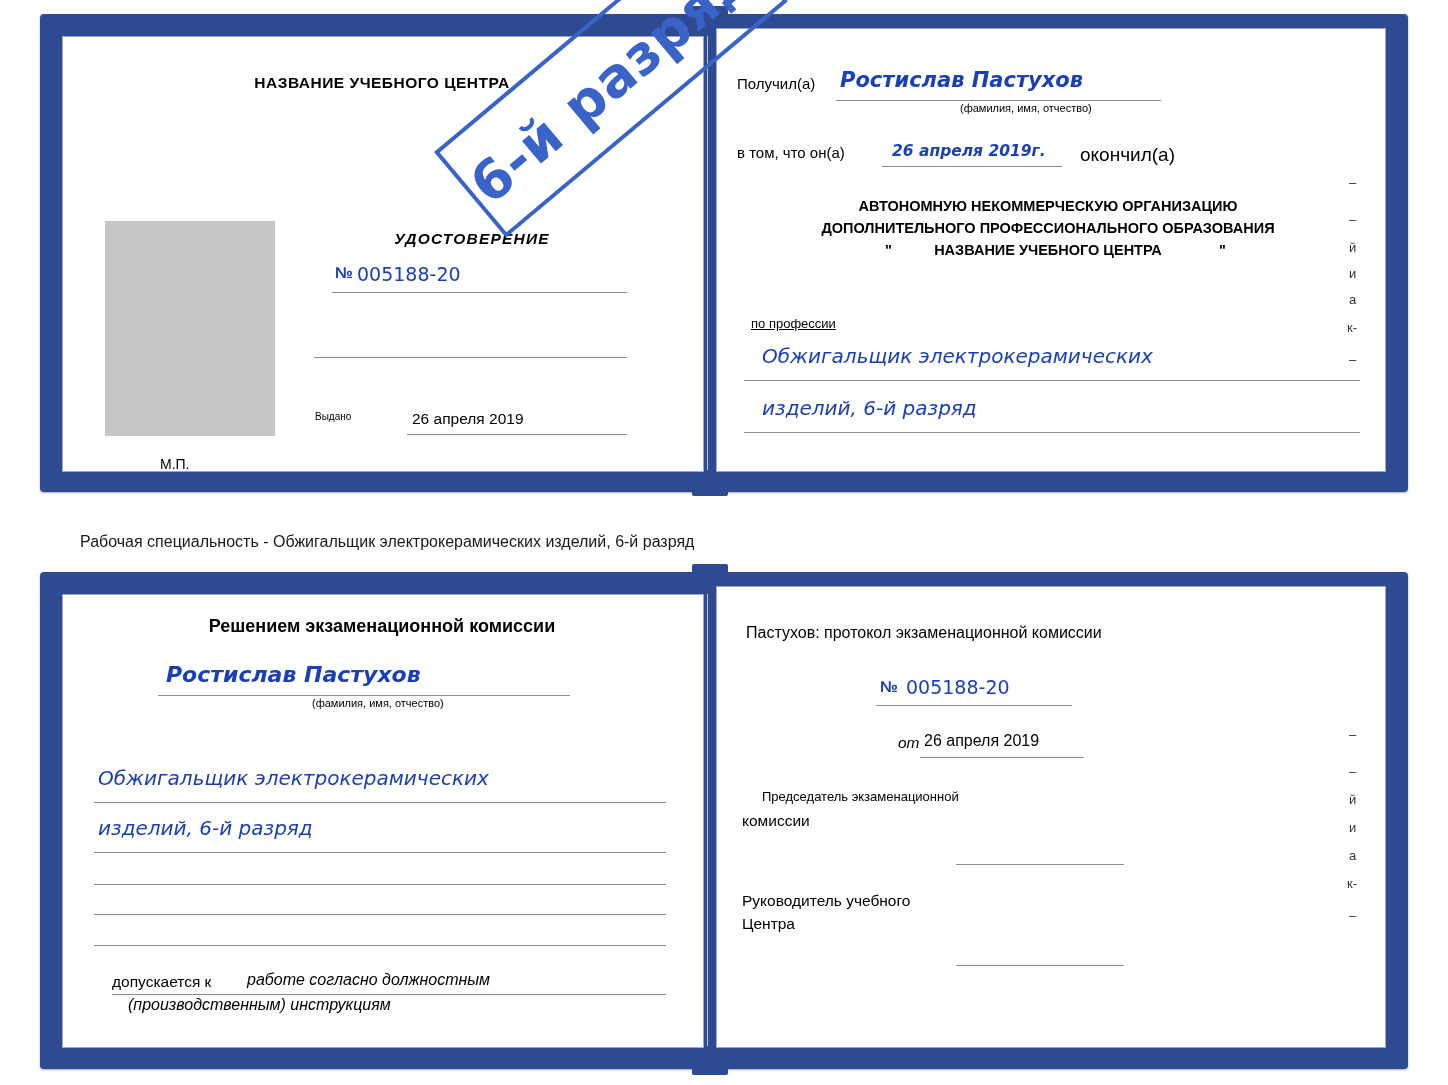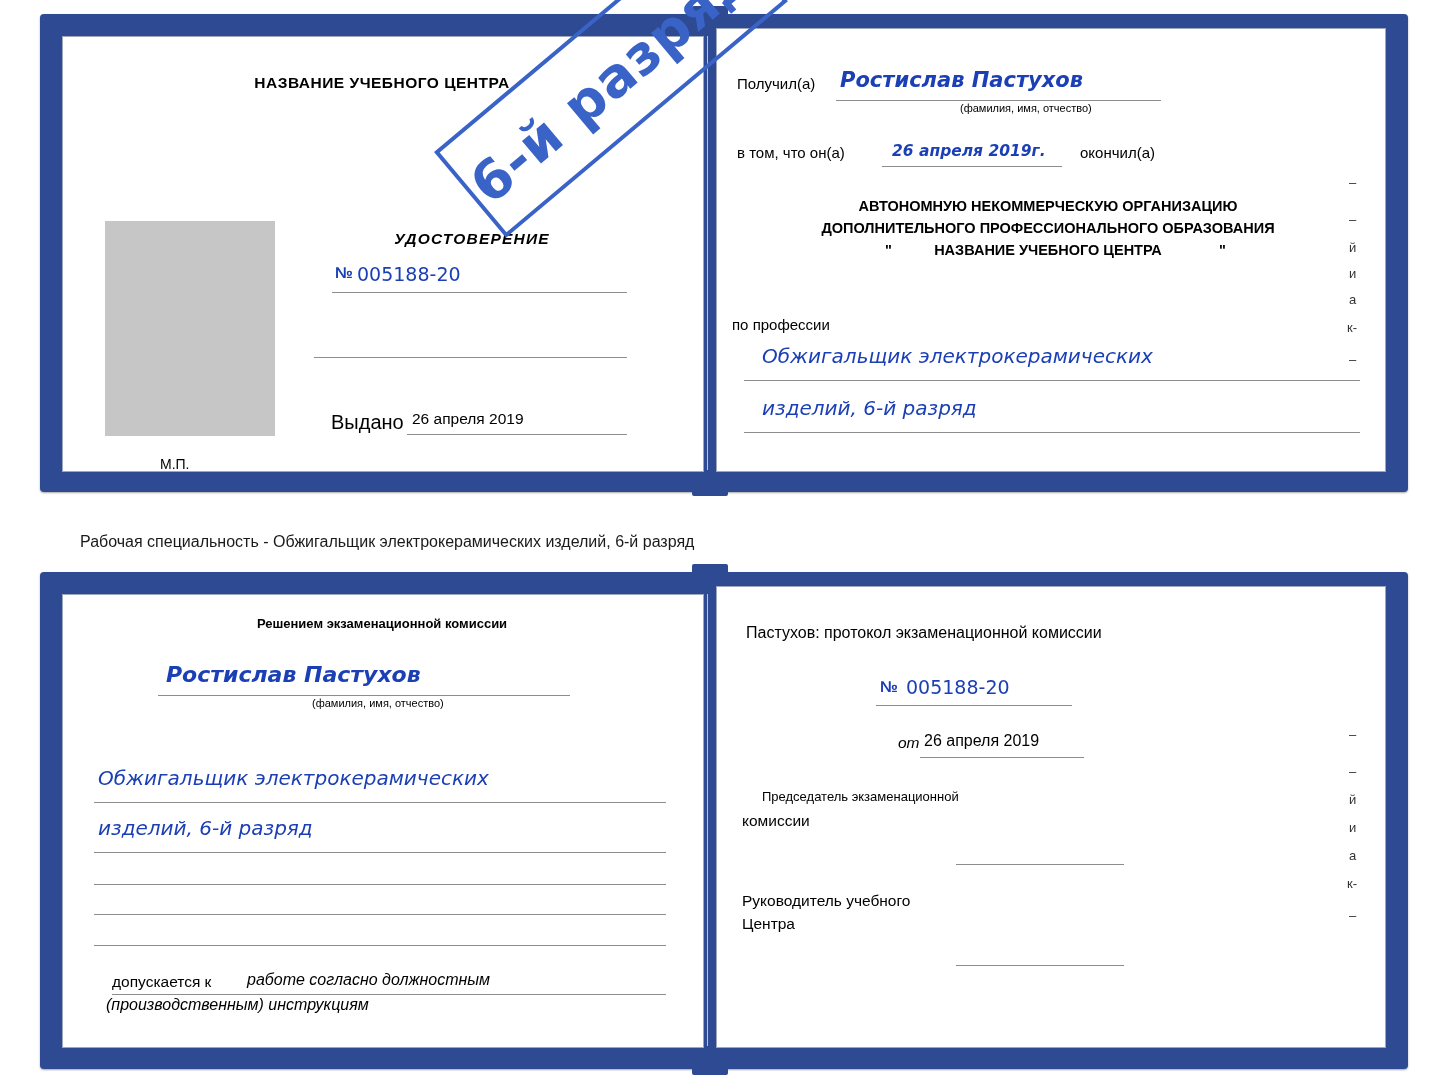--- a/index.html
+++ b/index.html
@@ -51,45 +51,45 @@
   <div class="photo" style="left:43px;top:185px;width:170px;height:215px;"></div>
 
   <div class="t bold center" style="left:240px;top:194px;width:340px;font-size:15.5px;letter-spacing:1.2px;font-style:italic;">УДОСТОВЕРЕНИЕ</div>
 
   <div class="t bold ink" style="left:273px;top:228px;font-size:16px;">№</div>
   <div class="t handblue" style="left:295px;top:227px;font-size:19px;">005188-20</div>
   <div class="line" style="left:270px;top:256px;width:295px;"></div>
 
   <div class="line" style="left:252px;top:321px;width:313px;"></div>
 
-  <div class="t" style="left:269px;top:375px;font-size:20px;text-align:right;">Выдано</div>
+  <div class="t" style="left:253px;top:375px;font-size:10px;text-align:right;">Выдано</div>
   <div class="t" style="left:350px;top:374px;font-size:15.5px;">26 апреля 2019</div>
   <div class="line" style="left:345px;top:398px;width:220px;"></div>
 
   <div class="t" style="left:98px;top:420px;font-size:14px;">М.П.</div>
 </div>
 
 <div class="page" style="left:716px;top:28px;width:668px;height:442px;">
   <div class="t" style="left:21px;top:47px;font-size:15px;">Получил(а)</div>
   <div class="t hand" style="left:124px;top:40px;font-size:21px;font-weight:bold;">Ростислав Пастухов</div>
   <div class="line" style="left:120px;top:72px;width:325px;"></div>
   <div class="t small" style="left:244px;top:74px;font-size:11px;">(фамилия, имя, отчество)</div>
 
   <div class="t" style="left:21px;top:116px;font-size:15px;">в том, что он(а)</div>
   <div class="t hand" style="left:176px;top:114px;font-size:15.5px;font-weight:bold;">26 апреля 2019г.</div>
   <div class="line" style="left:166px;top:138px;width:180px;"></div>
-  <div class="t" style="left:364px;top:116px;font-size:15px;">окончил(а)</div>
+  <div class="t" style="left:364px;top:116px;font-size:19px;">окончил(а)</div>
 
   <div class="t bold center" style="left:20px;top:170px;width:624px;font-size:14.5px;">АВТОНОМНУЮ НЕКОММЕРЧЕСКУЮ ОРГАНИЗАЦИЮ</div>
   <div class="t bold center" style="left:20px;top:192px;width:624px;font-size:14.5px;">ДОПОЛНИТЕЛЬНОГО ПРОФЕССИОНАЛЬНОГО ОБРАЗОВАНИЯ</div>
   <div class="t bold" style="left:169px;top:214px;font-size:14.5px;">"</div>
   <div class="t bold center" style="left:20px;top:214px;width:624px;font-size:14.5px;">НАЗВАНИЕ УЧЕБНОГО ЦЕНТРА</div>
   <div class="t bold" style="left:503px;top:214px;font-size:14.5px;">"</div>
 
-  <div class="t" style="left:16px;top:288px;font-size:15px;">по профессии</div>
+  <div class="t" style="left:35px;top:288px;font-size:13px;text-decoration:underline;">по профессии</div>
   <div class="t hand" style="left:46px;top:316px;font-size:20px;">Обжигальщик электрокерамических</div>
   <div class="line" style="left:28px;top:352px;width:616px;"></div>
   <div class="t hand" style="left:46px;top:368px;font-size:20px;">изделий, 6-й разряд</div>
   <div class="line" style="left:28px;top:404px;width:616px;"></div>
 </div>
 
 <div class="bleed" style="left:1349px;top:175px;">–</div>
 <div class="bleed" style="left:1349px;top:212px;">–</div>
 <div class="bleed" style="left:1349px;top:240px;">й</div>
 <div class="bleed" style="left:1349px;top:266px;">и</div>
@@ -103,39 +103,39 @@
 <div class="caption" style="left:80px;top:533px;">Рабочая специальность - Обжигальщик электрокерамических изделий, 6-й разряд</div>
 
 <div class="booklet" style="left:40px;top:572px;width:1368px;height:497px;"></div>
 <div class="tab" style="left:692px;top:564px;width:36px;height:22px;"></div>
 <div class="tab" style="left:692px;top:1057px;width:36px;height:18px;"></div>
 <div class="booklet-inner" style="left:62px;top:594px;width:640px;height:452px;"></div>
 <div class="booklet-inner" style="left:716px;top:586px;width:668px;height:460px;"></div>
 <div class="spine-line" style="left:707px;top:594px;height:452px;"></div>
 
 <div class="page" style="left:62px;top:594px;width:640px;height:452px;">
-  <div class="t bold center" style="left:20px;top:22px;width:600px;font-size:13px;">Решением экзаменационной комиссии</div>
+  <div class="t bold center" style="left:20px;top:22px;width:600px;font-size:18px;">Решением экзаменационной комиссии</div>
 
   <div class="t hand" style="left:104px;top:68px;font-size:22px;font-weight:bold;">Ростислав Пастухов</div>
   <div class="line" style="left:96px;top:101px;width:412px;"></div>
   <div class="t small" style="left:250px;top:103px;font-size:11px;">(фамилия, имя, отчество)</div>
 
 
   <div class="t hand" style="left:36px;top:172px;font-size:20px;">Обжигальщик электрокерамических</div>
   <div class="line" style="left:32px;top:208px;width:572px;"></div>
   <div class="t hand" style="left:36px;top:222px;font-size:20px;">изделий, 6-й разряд</div>
   <div class="line" style="left:32px;top:258px;width:572px;"></div>
   <div class="line" style="left:32px;top:290px;width:572px;"></div>
   <div class="line" style="left:32px;top:320px;width:572px;"></div>
   <div class="line" style="left:32px;top:351px;width:572px;"></div>
 
   <div class="t" style="left:50px;top:379px;font-size:15.5px;">допускается к</div>
   <div class="t" style="left:185px;top:377px;font-size:16px;font-style:italic;">работе согласно должностным</div>
   <div class="line" style="left:50px;top:400px;width:554px;"></div>
-  <div class="t" style="left:44px;top:402px;font-size:16px;font-style:italic;">(производственным) инструкциям</div>
+  <div class="t" style="left:66px;top:402px;font-size:16px;font-style:italic;">(производственным) инструкциям</div>
 </div>
 
 <div class="page" style="left:716px;top:586px;width:668px;height:460px;">
   <div class="t" style="left:30px;top:38px;font-size:16px;">Пастухов: протокол экзаменационной комиссии</div>
 
   <div class="t bold ink" style="left:164px;top:92px;font-size:16px;">№</div>
   <div class="t handblue" style="left:190px;top:90px;font-size:19px;">005188-20</div>
   <div class="line" style="left:160px;top:119px;width:196px;"></div>
 
   <div class="t" style="left:182px;top:148px;font-size:15.5px;font-style:italic;">от</div>

